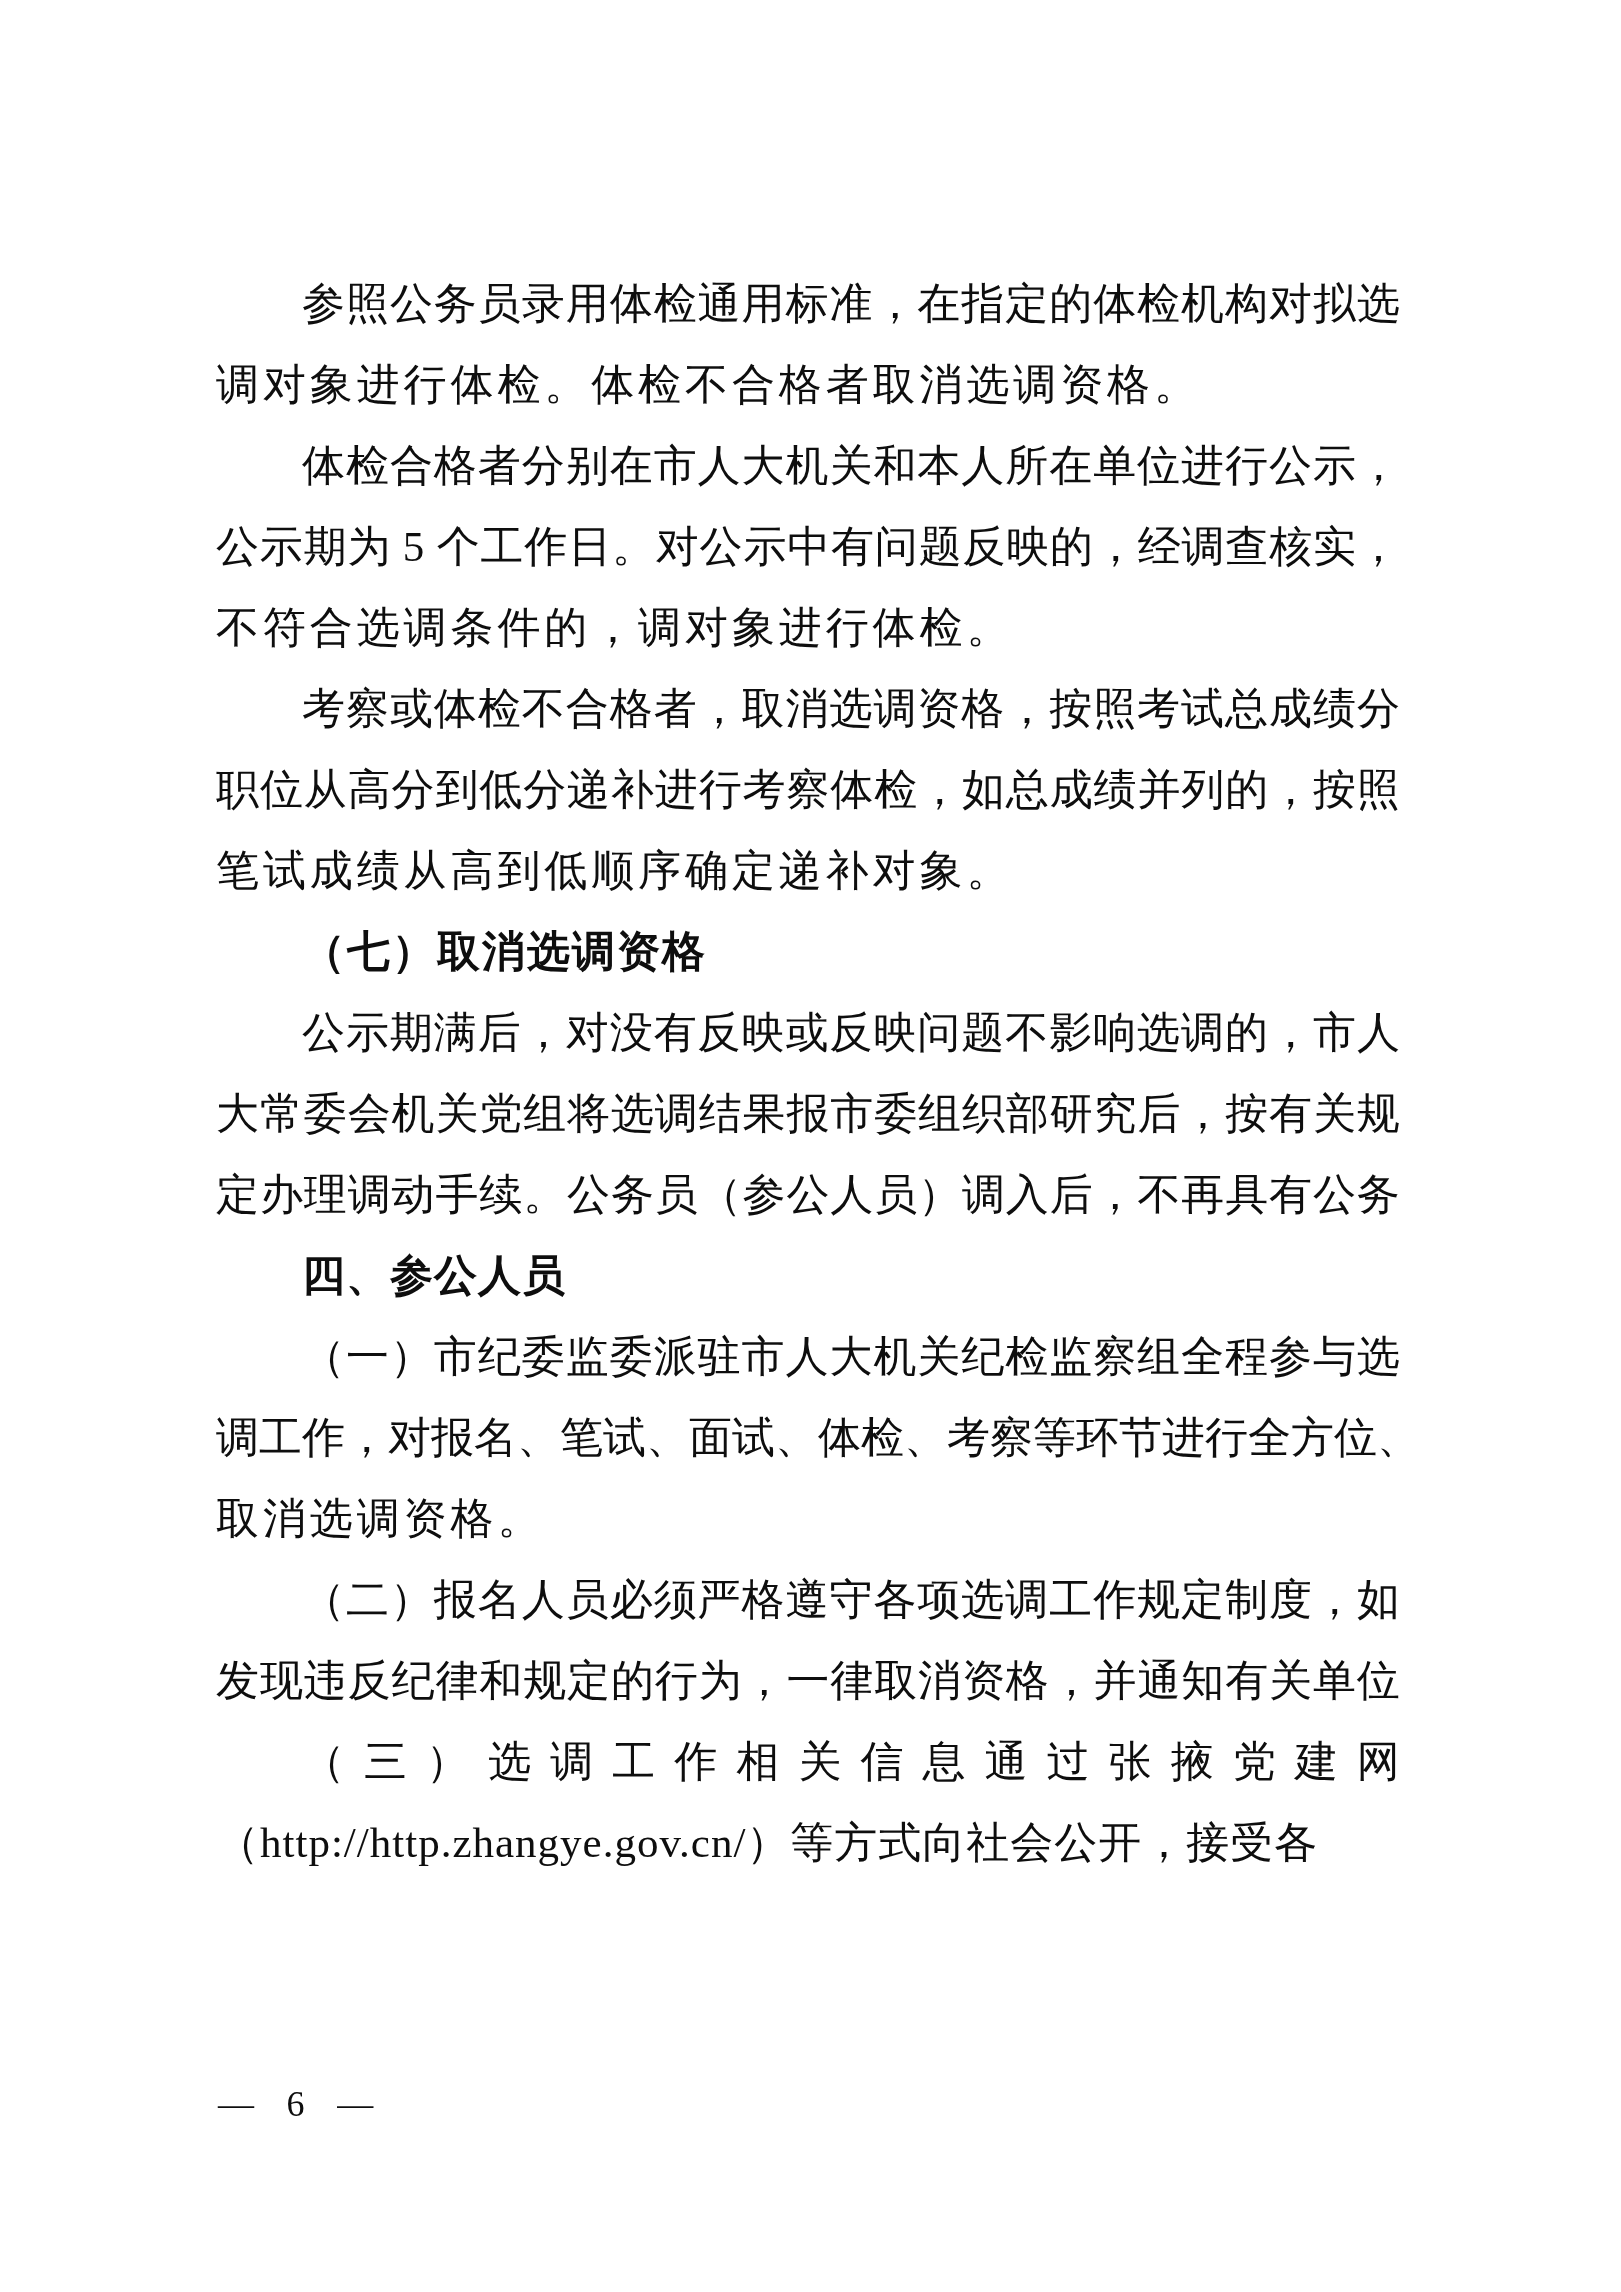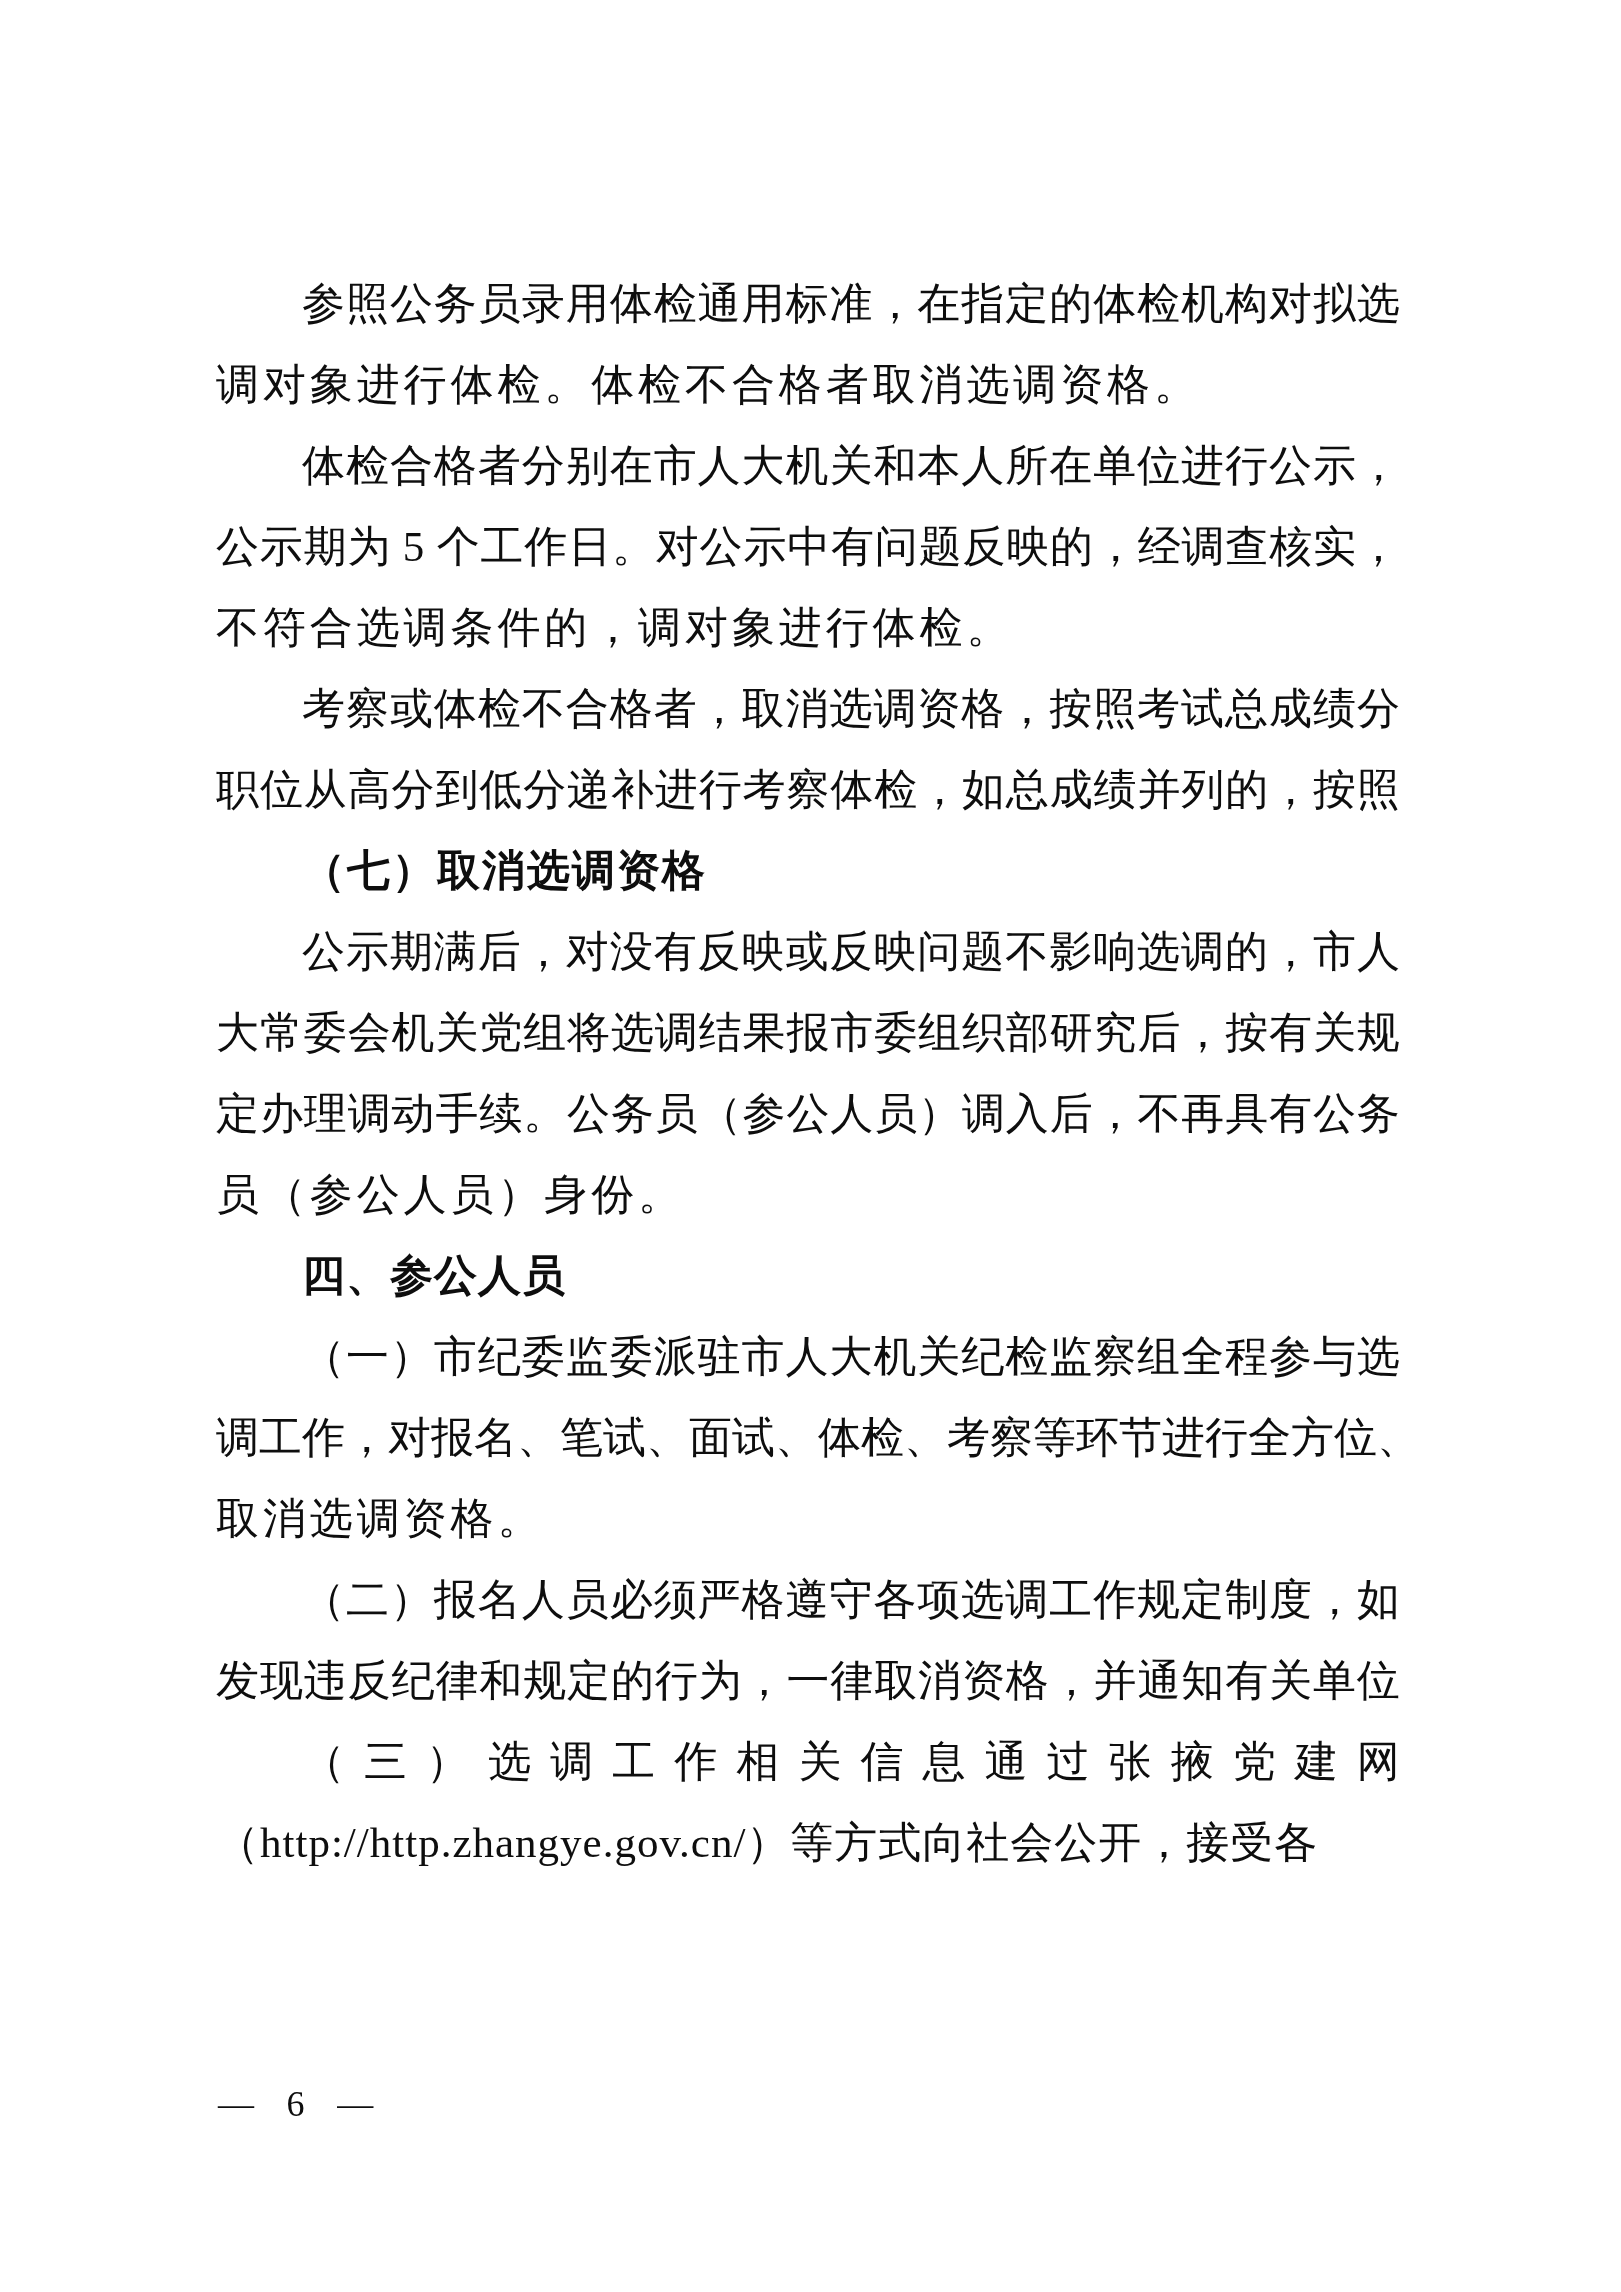--- a/index.html
+++ b/index.html
@@ -206,20 +206,21 @@
         <span class="ch">总</span>
         <span class="ch">成</span>
         <span class="ch">绩</span>
         <span class="ch">并</span>
         <span class="ch">列</span>
         <span class="ch">的</span>
         <span class="ch">，</span>
         <span class="ch">按</span>
         <span class="ch">照</span>
       </div>
+      <div class="line body">笔试成绩从高到低顺序确定递补对象。</div>
       <div class="line heading-serif indent">（七）取消选调资格</div>
       <div class="line body indent justify">
         <span class="ch">公</span>
         <span class="ch">示</span>
         <span class="ch">期</span>
         <span class="ch">满</span>
         <span class="ch">后</span>
         <span class="ch">，</span>
         <span class="ch">对</span>
         <span class="ch">没</span>
@@ -292,21 +293,20 @@
         <span class="ch">入</span>
         <span class="ch">后</span>
         <span class="ch">，</span>
         <span class="ch">不</span>
         <span class="ch">再</span>
         <span class="ch">具</span>
         <span class="ch">有</span>
         <span class="ch">公</span>
         <span class="ch">务</span>
       </div>
-      <div class="line body">员（参公人员）身份。</div>
       <div class="line heading-sans indent">四、参公人员</div>
       <div class="line body indent justify">
         <span class="ch">（</span>
         <span class="ch">一</span>
         <span class="ch">）</span>
         <span class="ch">市</span>
         <span class="ch">纪</span>
         <span class="ch">委</span>
         <span class="ch">监</span>
         <span class="ch">委</span>

